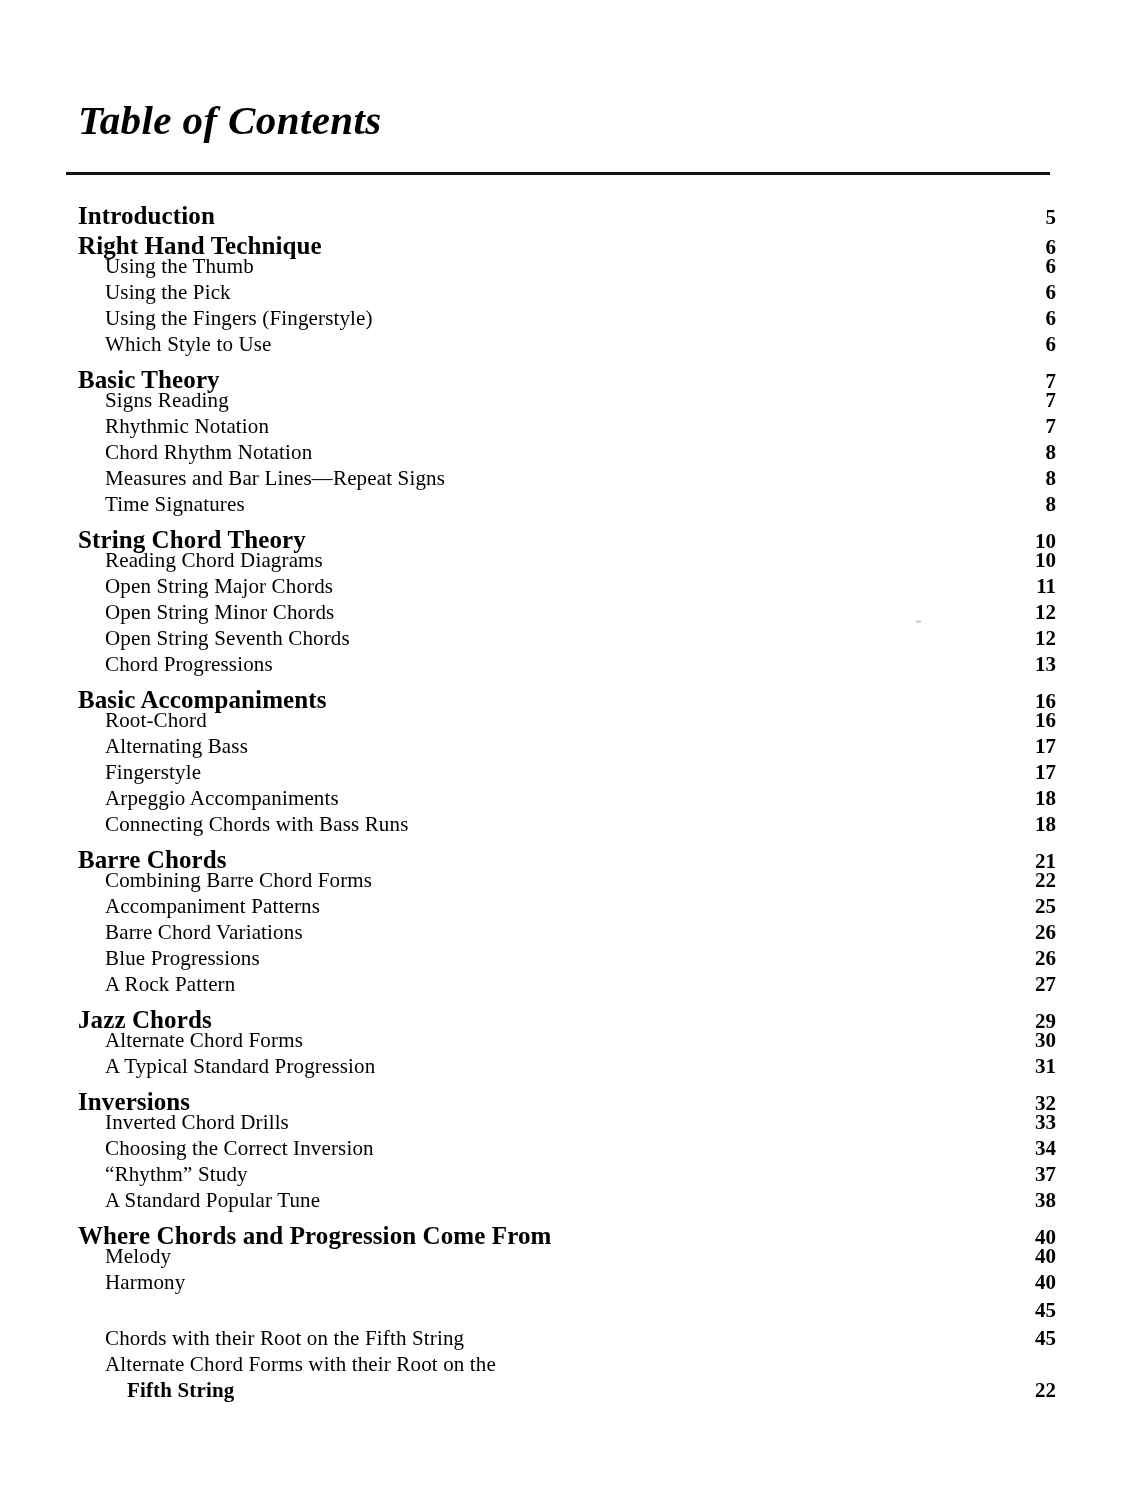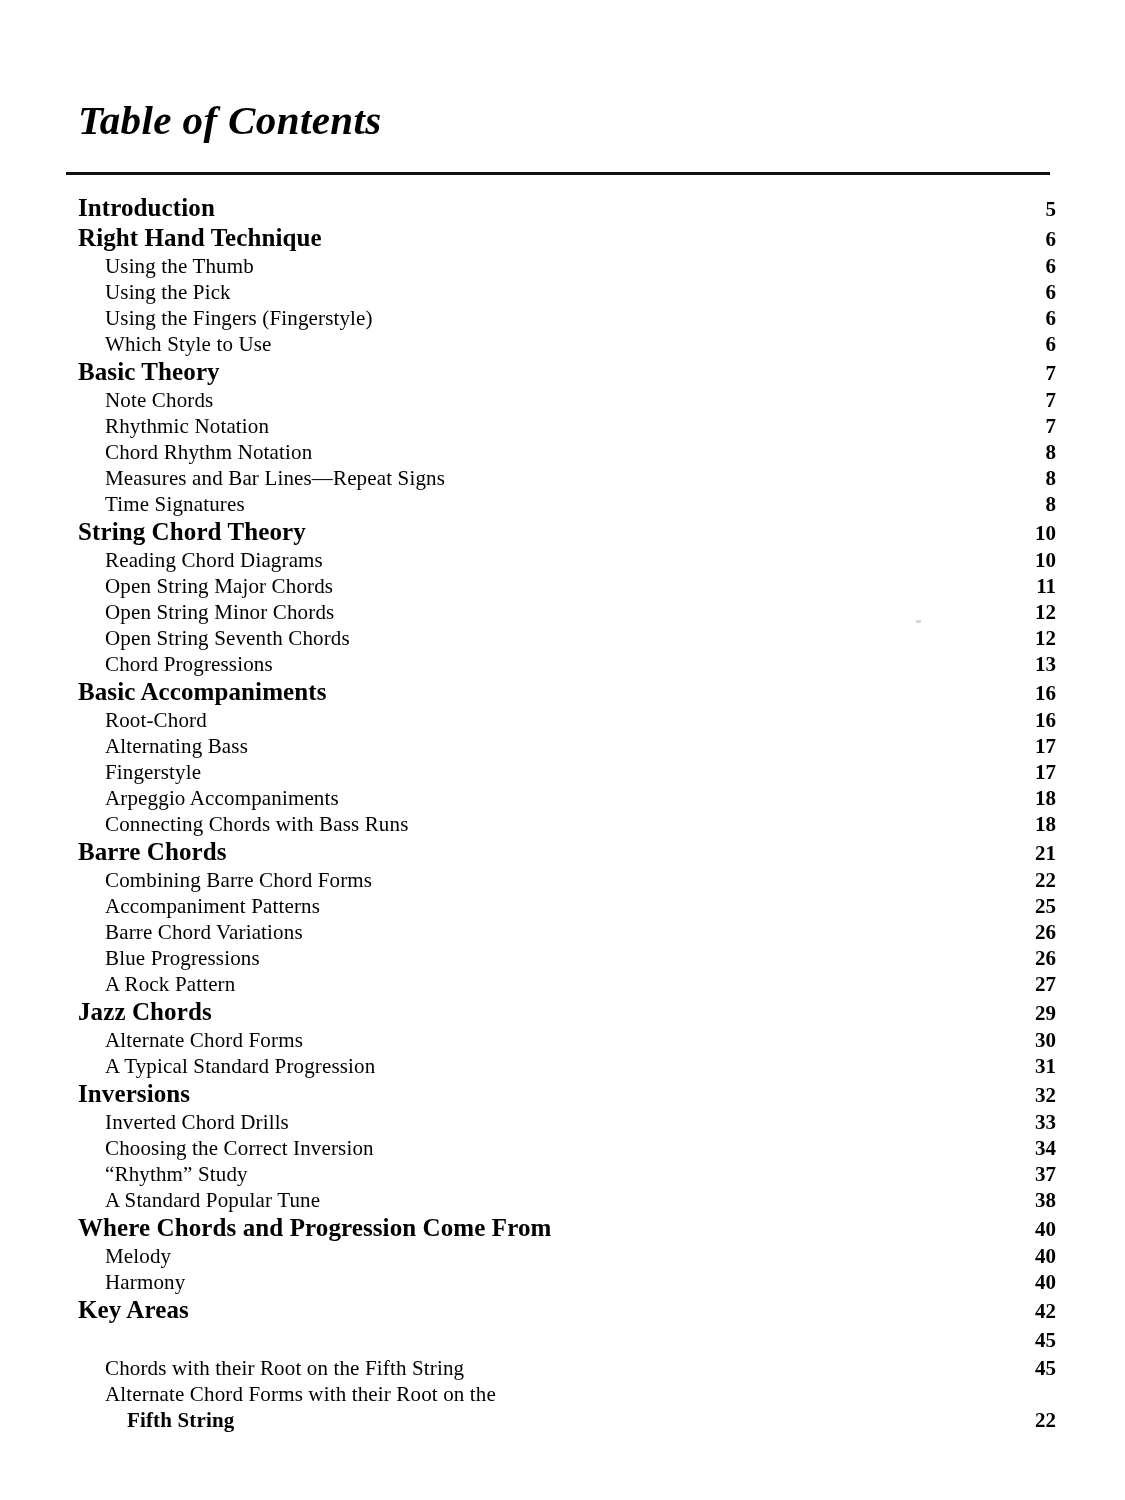--- a/index.html
+++ b/index.html
@@ -74,20 +74,21 @@
     padding-right: 0px;
   }
 
   
   .level-1 .entry-label {
     font-weight: 700;
     font-size: 25px;
     line-height: 30px;
     padding-left: 12px;
     letter-spacing: 0.1px;
+    margin-top: 8px;
   }
   .level-1 .entry-page {
     font-size: 21px;
     line-height: 30px;
   }
   .level-1 .entry-row {
     height: 30px;
   }
 
   
@@ -197,21 +198,21 @@
       </div>
       <div class="toc-entry level-1">
         <div class="entry-row">
           <span class="entry-label">Basic Theory</span>
           <span class="entry-spacer"></span>
           <span class="entry-page">7</span>
         </div>
       </div>
       <div class="toc-entry level-2">
         <div class="entry-row">
-          <span class="entry-label">Note Chords</span>
+          <span class="entry-label">Signs Reading</span>
           <span class="entry-spacer"></span>
           <span class="entry-page">7</span>
         </div>
       </div>
       <div class="toc-entry level-2">
         <div class="entry-row">
           <span class="entry-label">Rhythmic Notation</span>
           <span class="entry-spacer"></span>
           <span class="entry-page">7</span>
         </div>
@@ -431,27 +432,20 @@
           <span class="entry-label">Melody</span>
           <span class="entry-spacer"></span>
           <span class="entry-page">40</span>
         </div>
       </div>
       <div class="toc-entry level-2">
         <div class="entry-row">
           <span class="entry-label">Harmony</span>
           <span class="entry-spacer"></span>
           <span class="entry-page">40</span>
-        </div>
-      </div>
-      <div class="toc-entry level-1">
-        <div class="entry-row">
-          <span class="entry-label">Key Areas</span>
-          <span class="entry-spacer"></span>
-          <span class="entry-page">42</span>
         </div>
       </div>
       <div class="toc-entry level-1">
         <div class="entry-row">
           <span class="entry-spacer"></span>
           <span class="entry-page">45</span>
         </div>
       </div>
       <div class="toc-entry level-2">
         <div class="entry-row">

